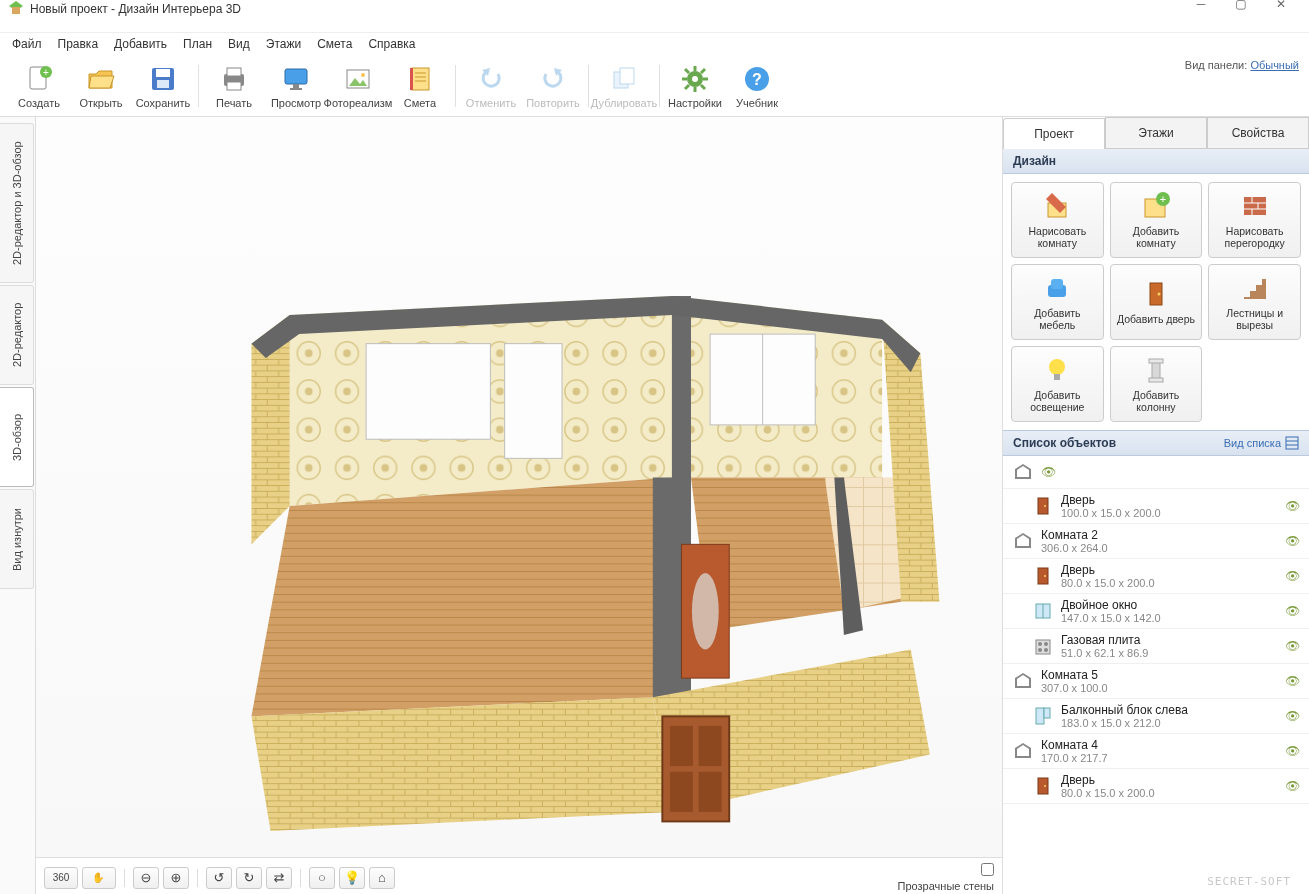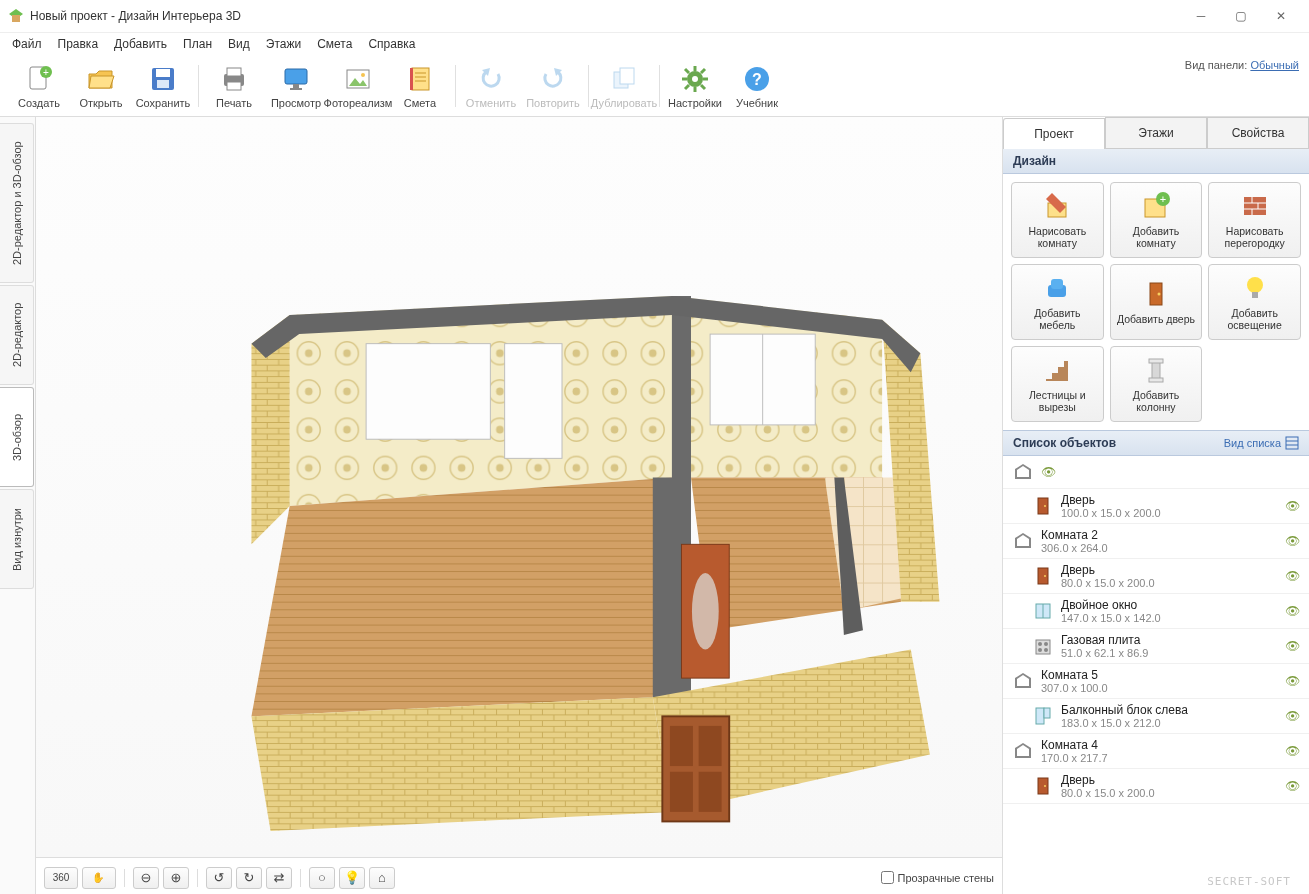--- a/index.html
+++ b/index.html
@@ -1,19 +1,19 @@
 <!DOCTYPE html>
 <html><head>
 <meta charset="utf-8">
 <style>
 * { box-sizing: border-box; margin: 0; padding: 0; font-family: "Segoe UI", Tahoma, sans-serif; }
 body { background: #fff; width: 1309px; height: 894px; overflow: hidden; font-size: 12px; color: #333; }
 
 
-.titlebar { height: 30px; display: flex; align-items: center; padding: 16px 8px; background: #fff; border-bottom: 1px solid #eee; }
+.titlebar { height: 30px; display: flex; align-items: flex-end; padding: 16px 8px; background: #fff; border-bottom: 1px solid #eee; }
 .titlebar .app-icon { width: 16px; height: 16px; margin-right: 6px; }
 .titlebar .title { flex: 1; font-size: 12px; color: #333; }
 .titlebar .winbtn { width: 40px; height: 24px; display: flex; align-items: center; justify-content: center; color: #666; cursor: pointer; }
 
 
 .menubar { height: 22px; display: flex; align-items: center; padding: 0 4px; background: #fff; }
 .menubar .menu-item { padding: 3px 8px; font-size: 12px; color: #333; cursor: pointer; }
 
 
 .toolbar { height: 62px; display: flex; align-items: center; padding: 2px 8px; background: #fff; border-bottom: 1px solid #ddd; position: relative; }
@@ -34,21 +34,21 @@
 .left-tabs .vtab.short { height: 100px; }
 
 .viewport { flex: 1; background: #fff; display: flex; flex-direction: column; border-right: 1px solid #ddd; }
 .canvas { flex: 1; background: linear-gradient(#fdfdfd,#f8f8f8); display: flex; align-items: center; justify-content: center; overflow: hidden; }
 .canvas svg { max-width: 100%; max-height: 100%; }
 .bottombar { height: 40px; border-top: 1px solid #ddd; display: flex; align-items: center; padding: 0 8px; gap: 4px; }
 .bottombar .mini-btn { width: 26px; height: 22px; border: 1px solid #ccc; border-radius: 3px; background: linear-gradient(#fdfdfd,#efefef); display: flex; align-items: center; justify-content: center; cursor: pointer; font-size: 13px; color: #444; }
 .bottombar .mini-btn.wide { width: 34px; font-size: 10px; }
 .bottombar .mini-sep { width: 1px; height: 18px; background: #ddd; margin: 0 4px; }
 .bottombar .spacer { flex: 1; }
-.bottombar label { font-size: 11px; color: #444; display: flex; align-items: flex-end; gap: 4px; }
+.bottombar label { font-size: 11px; color: #444; display: flex; align-items: flex-end; gap: 4px; flex-direction: column; }
 
 
 .right-panel { width: 306px; background: #fff; display: flex; flex-direction: column; }
 .rp-tabs { display: flex; border-bottom: 1px solid #ccc; }
 .rp-tabs .tab { flex: 1; text-align: center; padding: 8px 16px; font-size: 12px; border: 1px solid #ccc; border-bottom: none; background: #f3f3f3; cursor: pointer; }
 .rp-tabs .tab:first-child { border-top-left-radius: 3px; }
 .rp-tabs .tab.active { background: #fff; border-top: 1px solid #ccc; position: relative; top: 1px; }
 .rp-section-head { background: linear-gradient(#e8eef6,#d8e2ef); padding: 5px 10px; font-size: 12px; font-weight: bold; color: #2d3c55; border-bottom: 1px solid #bac9de; }
 .design-grid { display: grid; grid-template-columns: repeat(3,1fr); gap: 6px; padding: 8px; }
 .design-btn { height: 76px; border: 1px solid #ccc; border-radius: 4px; background: linear-gradient(#fdfdfd,#f0f0f0); display: flex; flex-direction: column; align-items: center; justify-content: center; cursor: pointer; text-align: center; padding: 4px; }
@@ -388,33 +388,33 @@
             <svg width="30" height="30">
               <rect x="9" y="4" width="12" height="22" fill="#c96a2a" stroke="#8a4818"></rect>
               <circle cx="18" cy="15" r="1.5" fill="#f8d060"></circle>
             </svg>
           </div>
           <div class="dlabel">Добавить дверь</div>
         </div>
         <div class="design-btn">
           <div class="dicon">
             <svg width="30" height="30">
+              <path d="M4 24 L10 24 L10 18 L16 18 L16 12 L22 12 L22 6 L26 6 L26 26 L4 26 Z" fill="#b8865a"></path>
+            </svg>
+          </div>
+          <div class="dlabel">Лестницы и вырезы</div>
+        </div>
+        <div class="design-btn">
+          <div class="dicon">
+            <svg width="30" height="30">
               <circle cx="15" cy="12" r="8" fill="#ffe04a"></circle>
               <rect x="12" y="19" width="6" height="6" fill="#aaa"></rect>
             </svg>
           </div>
           <div class="dlabel">Добавить освещение</div>
-        </div>
-        <div class="design-btn">
-          <div class="dicon">
-            <svg width="30" height="30">
-              <path d="M4 24 L10 24 L10 18 L16 18 L16 12 L22 12 L22 6 L26 6 L26 26 L4 26 Z" fill="#b8865a"></path>
-            </svg>
-          </div>
-          <div class="dlabel">Лестницы и вырезы</div>
         </div>
         <div class="design-btn">
           <div class="dicon">
             <svg width="30" height="30">
               <rect x="11" y="6" width="8" height="18" fill="#d8d8d8" stroke="#aaa"></rect>
               <rect x="8" y="4" width="14" height="4" fill="#e8e8e8" stroke="#aaa"></rect>
               <rect x="8" y="23" width="14" height="4" fill="#e8e8e8" stroke="#aaa"></rect>
             </svg>
           </div>
           <div class="dlabel">Добавить колонну</div>

